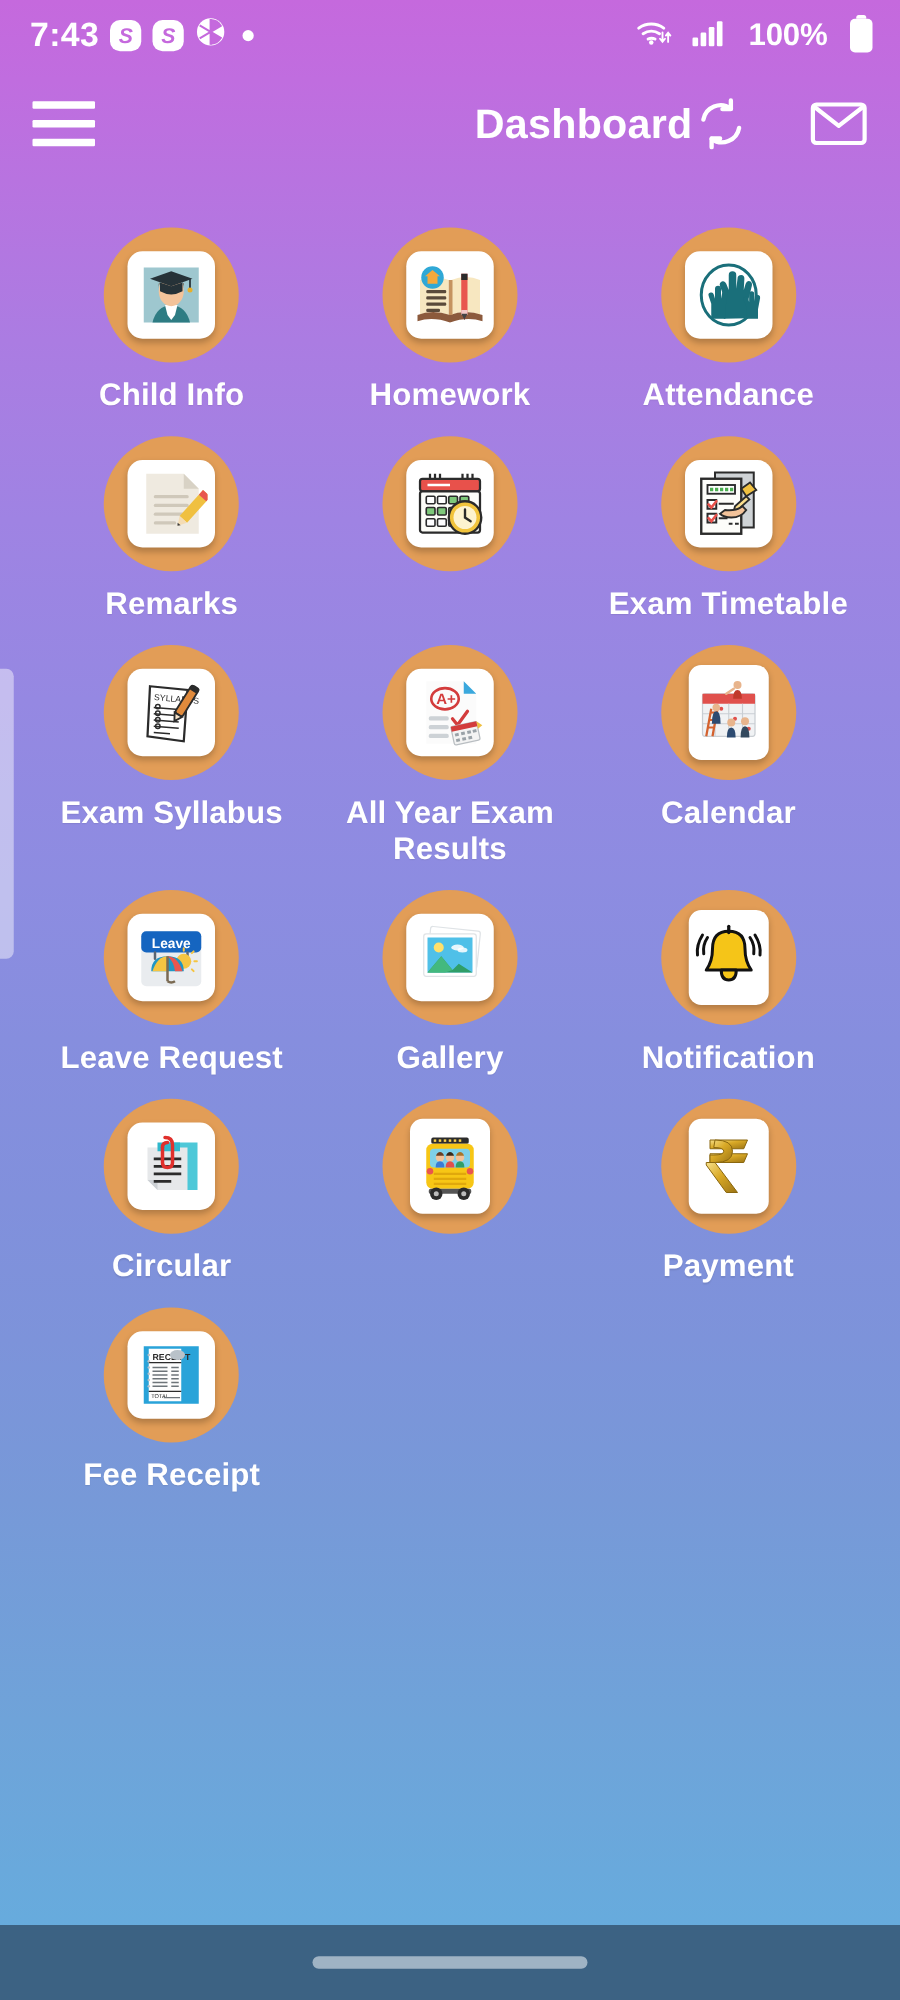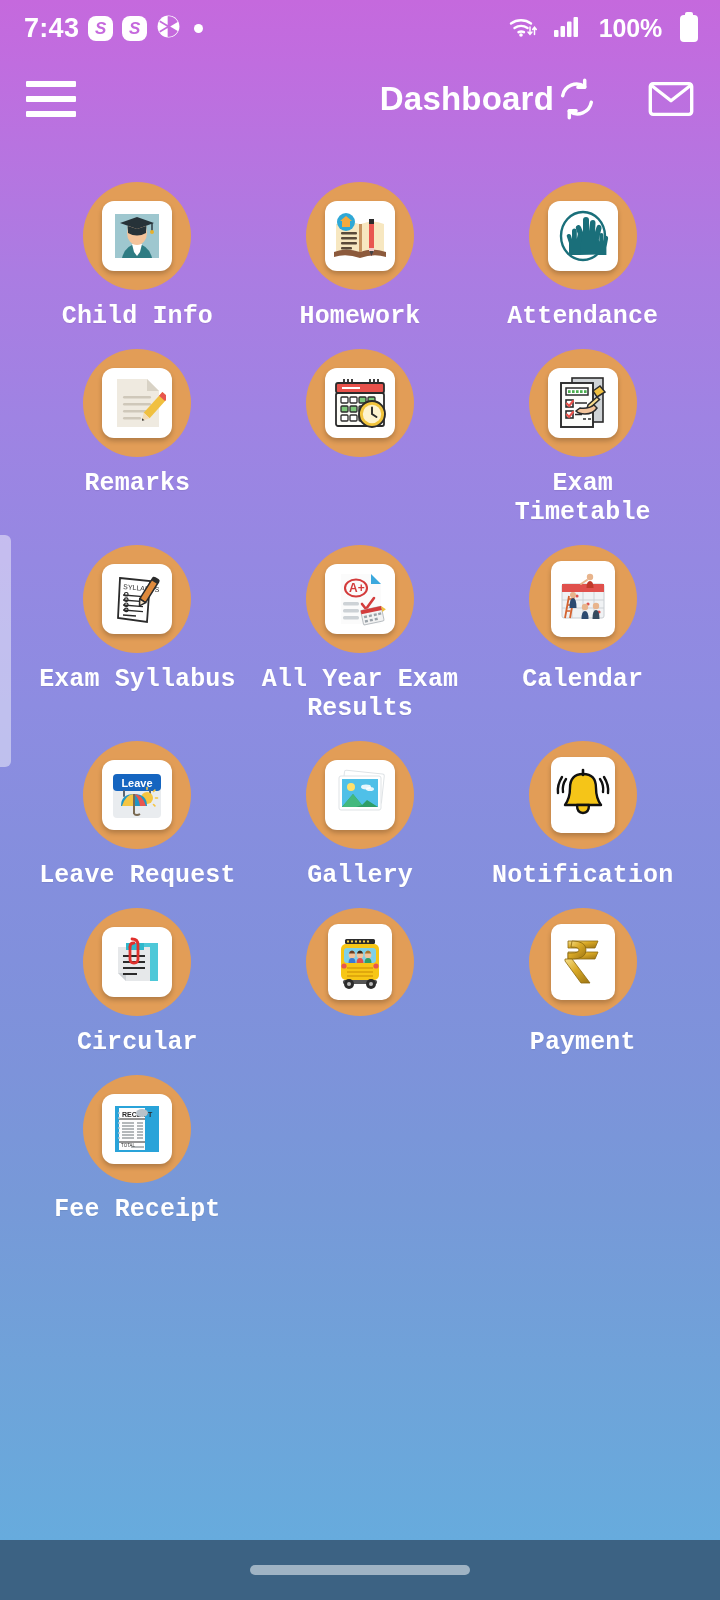--- a/index.html
+++ b/index.html
@@ -93,21 +93,20 @@
     display:flex;align-items:center;justify-content:center;
     overflow:hidden;position:relative;
   }
   .card.tall{ width:64px;height:76px;border-radius:10px; }
   .card svg{ display:block; }
   .tile-label{
     color:#fff; font-size:25px; font-weight:600;
     margin-top:12px; text-align:center; line-height:1.16;
     max-width:200px; letter-spacing:.1px;
     text-shadow:0 1px 1px rgba(0,0,0,.08);
-    font-family:Liberation Mono, monospace;
   }
 
   
   .scroll-ind{
     position:absolute; left:0; top:535px; width:11px; height:232px;
     background:rgba(255,255,255,.45); border-radius:0 6px 6px 0;
   }
 
   
   .navbar{

